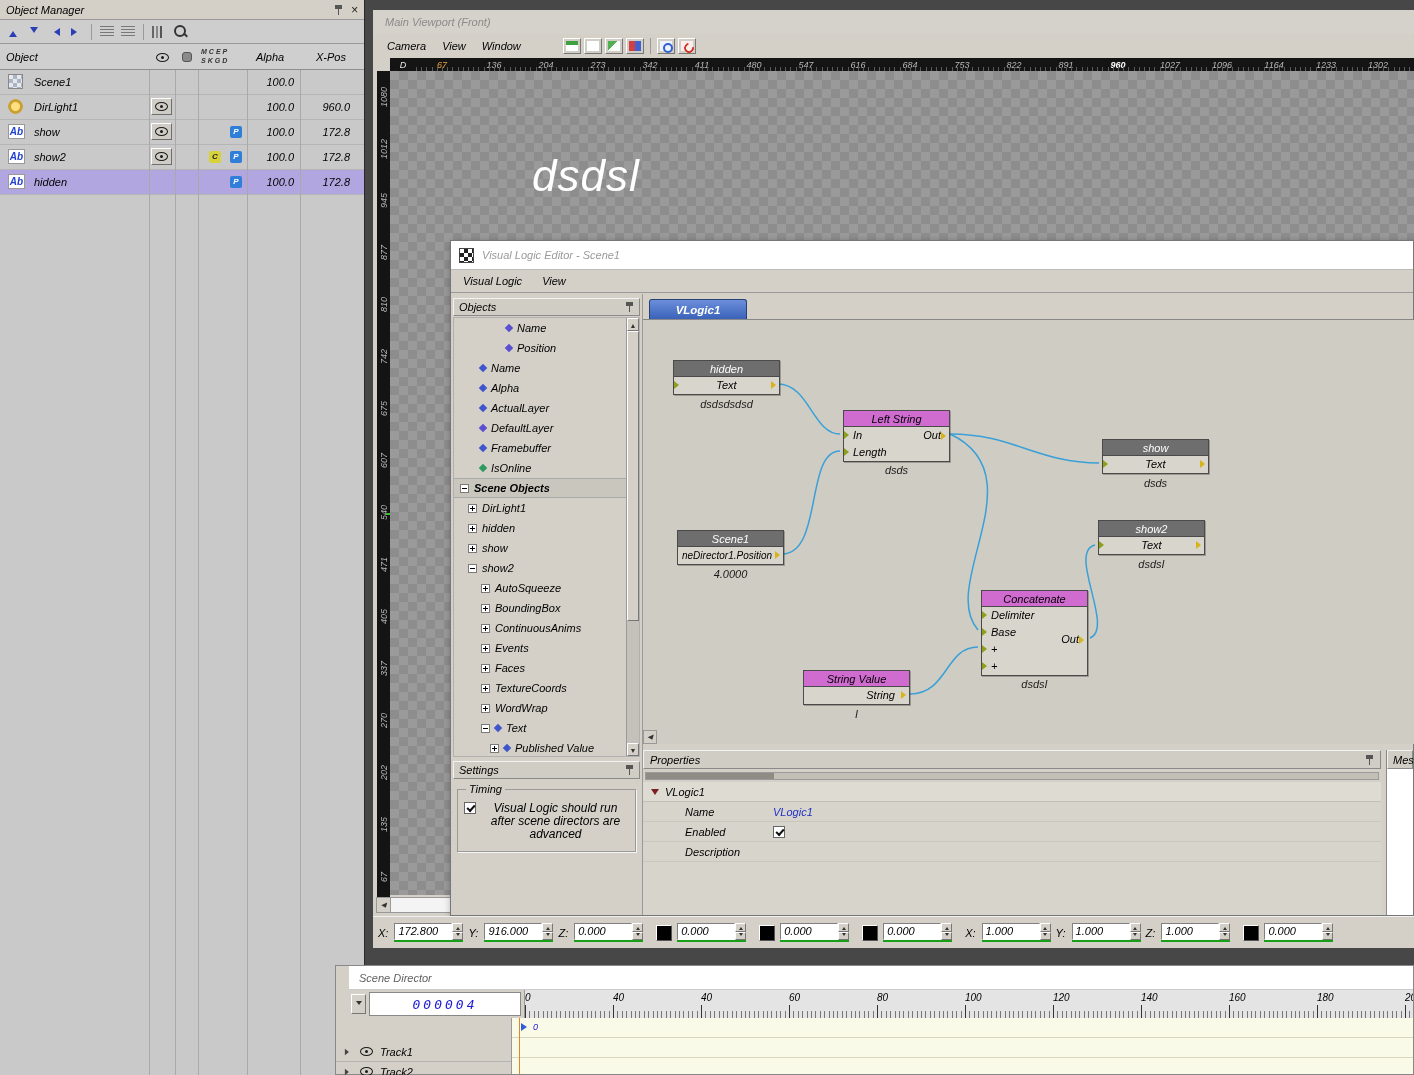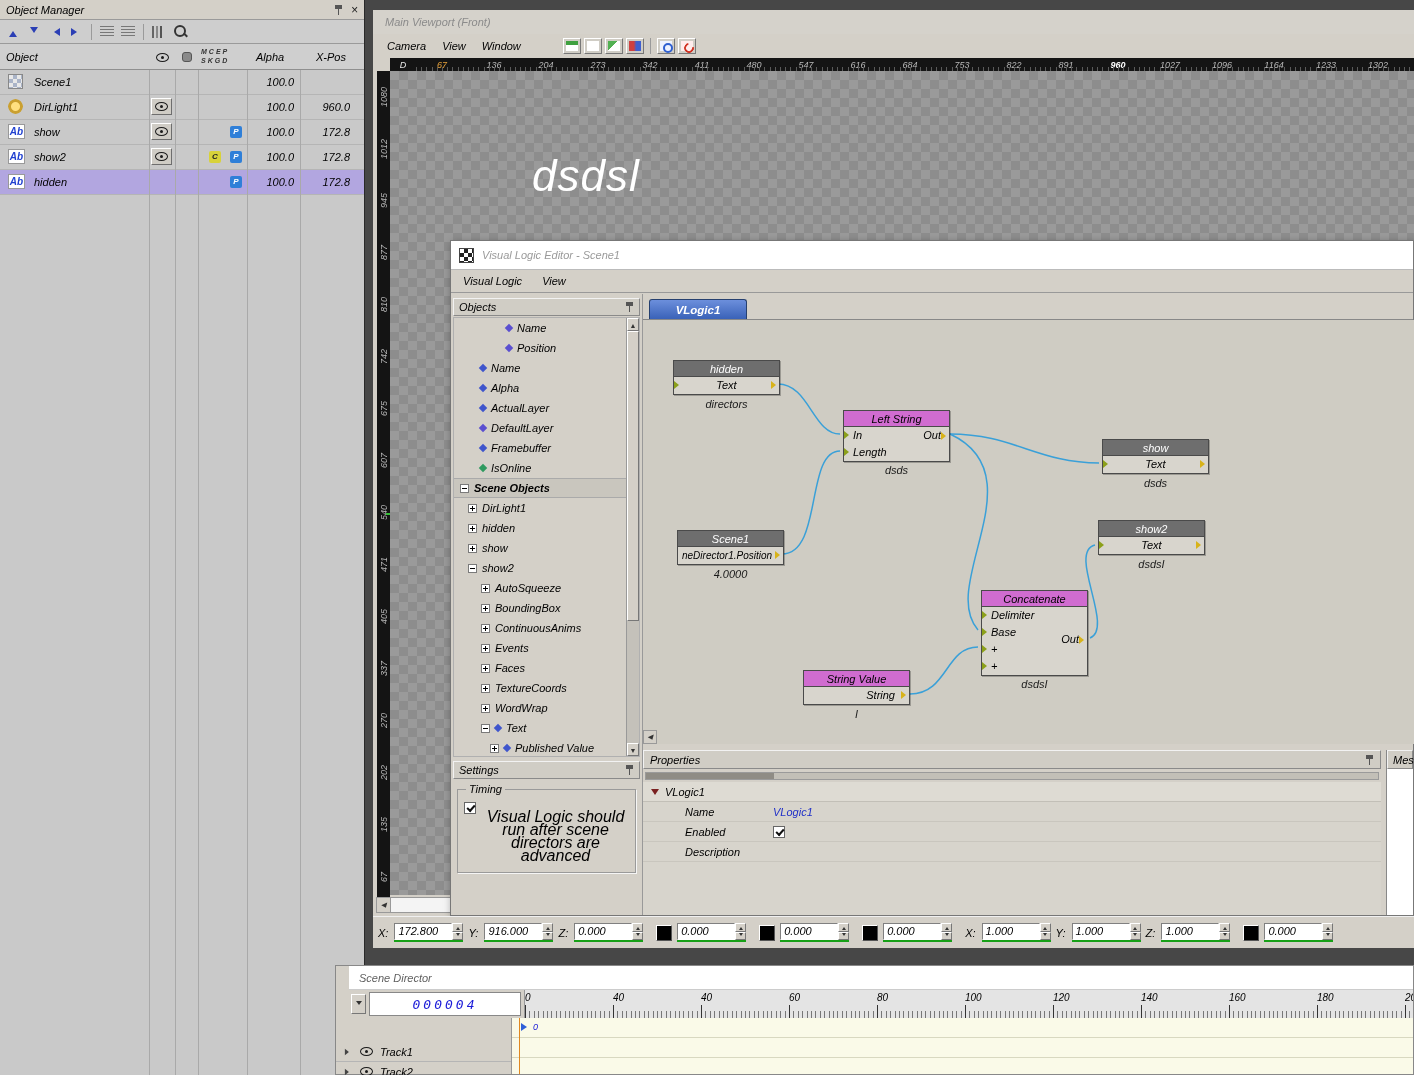--- a/index.html
+++ b/index.html
@@ -110,21 +110,21 @@
   .ind-1 { padding-left:14px; } .ind-2 { padding-left:27px; } .ind-3 { padding-left:36px; }
   .ti.hdr { font-weight:bold; background:#c9c6be; border-top:1px solid #aaa; border-bottom:1px solid #aaa; }
   .vscroll { position:absolute; right:0; top:0; width:13px; height:100%; background:#c4c1ba; border-left:1px solid #999; font-size:7px; text-align:center; color:#333; }
   .vs-up,.vs-dn { height:13px; line-height:13px; background:#d4d0c8; border:1px solid; border-color:#fff #777 #777 #fff; }
   .vs-up { position:absolute; top:0; left:0; right:0; }
   .vs-dn { position:absolute; bottom:0; left:0; right:0; }
   .vs-th { position:absolute; top:13px; left:0; right:0; height:290px; background:#d4d0c8; border:1px solid; border-color:#fff #777 #777 #fff; }
   .settings-body { margin:6px 6px 0 6px; }
   .group { position:relative; border:1px solid #9a9a9a; box-shadow:1px 1px 0 #f5f5f5; margin-top:10px; padding:12px 6px 10px 6px; display:flex; gap:6px;text-align:center; }
   .group-label { position:absolute; top:-7px; left:8px; background:#d4d0c8; padding:0 3px; }
-  .cb-text { font-size:16px; line-height:13px;margin-top:8px; }
+  .cb-text { font-size:12px; line-height:13px; }
   .vle-right { position:absolute; left:192px; top:53px; right:0; bottom:0; background:#d4d0c8; }
   .tabrow { position:relative; height:26px; border-bottom:1px solid #888; }
   .vtab { position:absolute; left:6px; bottom:0; width:98px; height:20px; background:linear-gradient(#6c8fdc,#3a62b8); color:#fff; font-weight:bold; text-align:center; line-height:20px; border:1px solid #26406f; border-bottom:none; border-radius:3px 3px 0 0; font-size:11.5px; }
   .vcanvas { position:absolute; left:0; top:26px; width:772px; height:424px; background:#cfccc3; overflow:hidden; }
   .vcanvas svg { position:absolute; inset:0; }
   .node { position:absolute; width:107px; background:#d8d5cd; border:1px solid #4a4a4a; box-shadow:1px 1px 0 rgba(0,0,0,0.25); }
   .nh { height:16px; text-align:center; line-height:16px; border-bottom:1px solid #4a4a4a; font-size:11px; }
   .nh.obj { background:#6e6e6e; color:#fff; }
   .nh.fn  { background:#d06cd0; color:#000; }
   .nr { position:relative; height:17px; line-height:17px; padding:0 9px; }
@@ -541,21 +541,21 @@
         </svg>
 
         <div class="node" style="left:30px;top:40px">
           <div class="nh obj">hidden</div>
           <div class="nr ctr">
             <i class="pL"></i>
             <span>Text</span>
             <i class="pR"></i>
           </div>
         </div>
-        <div class="node-caption" style="left:30px;top:78px">directors</div>
+        <div class="node-caption" style="left:30px;top:78px">dsdsdsdsd</div>
 
         <div class="node" style="left:200px;top:90px">
           <div class="nh fn">Left String</div>
           <div class="nr">
             <i class="pL"></i>
             <span>In</span>
           </div>
           <div class="nr">
             <i class="pL"></i>
             <span>Length</span>

